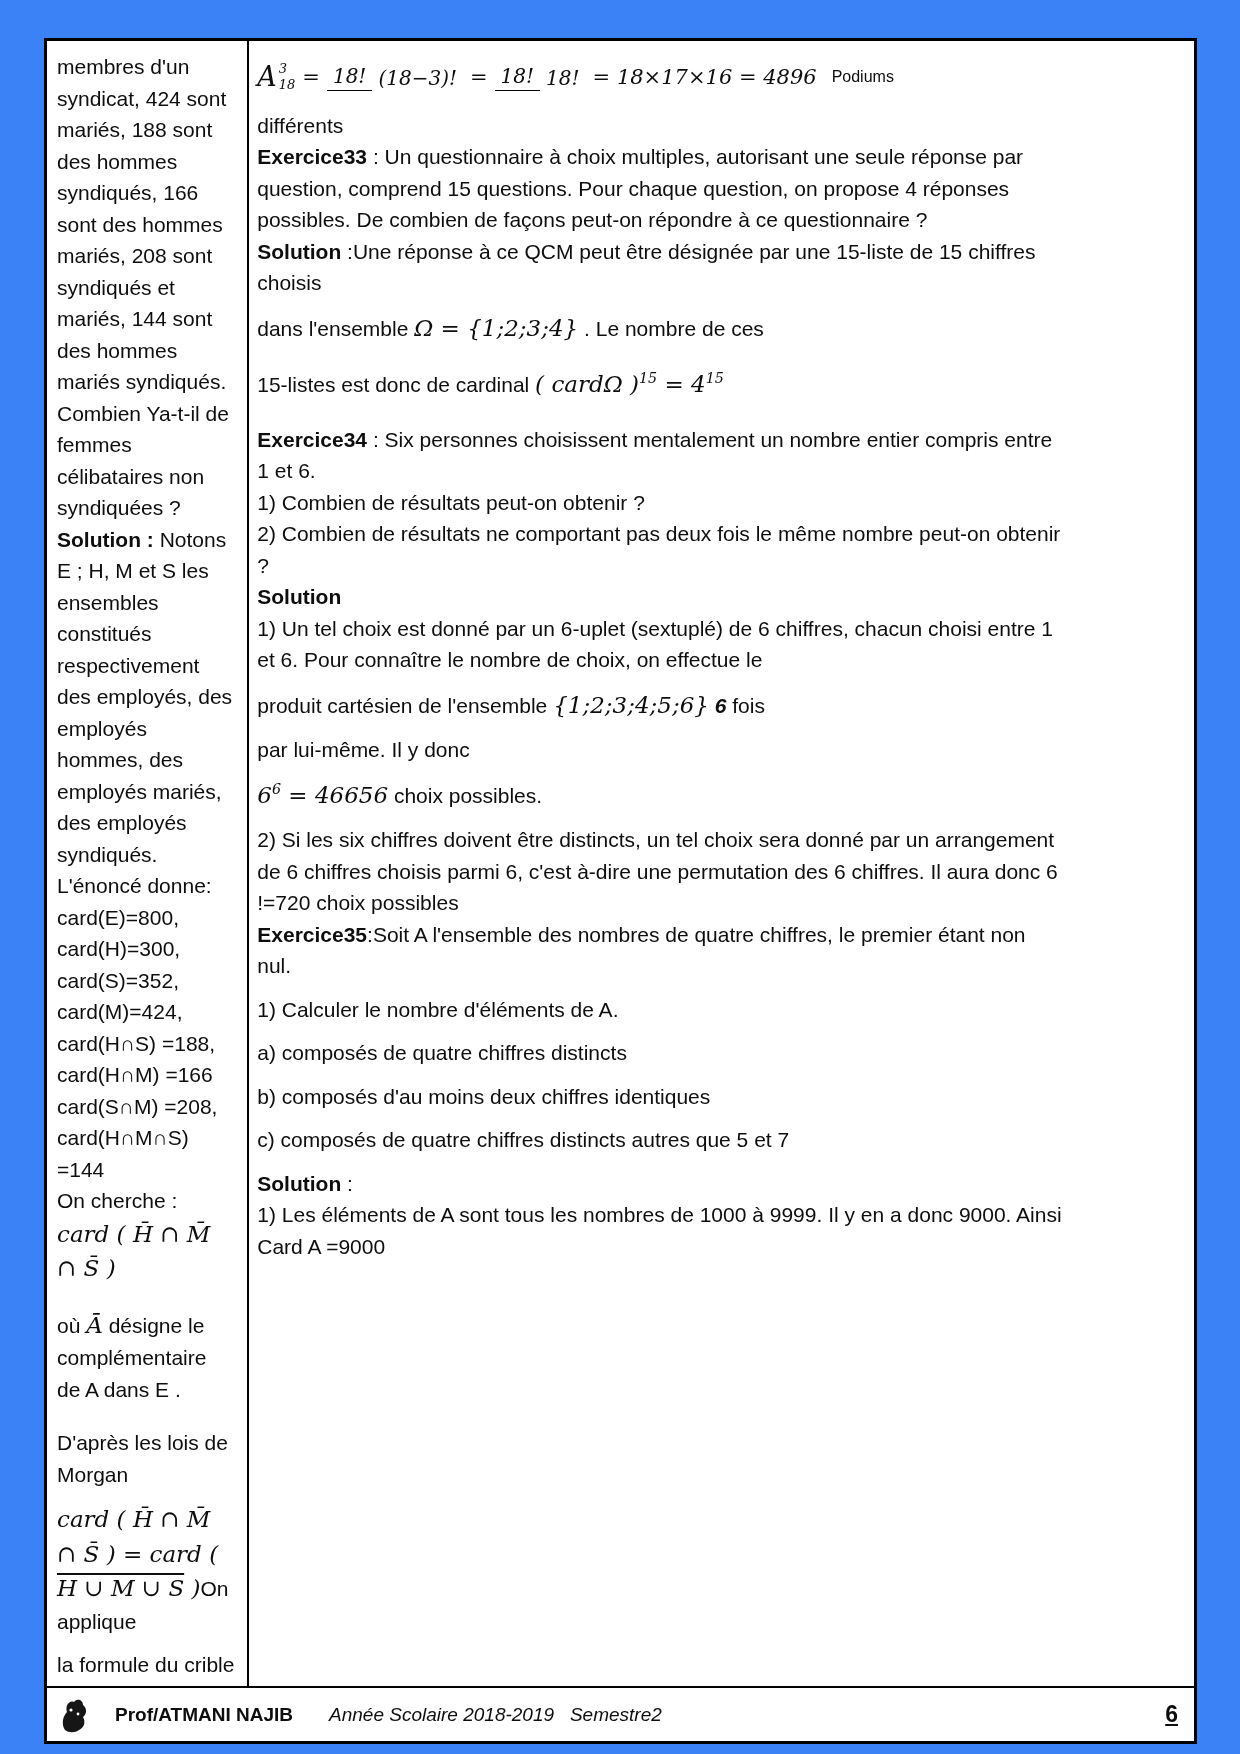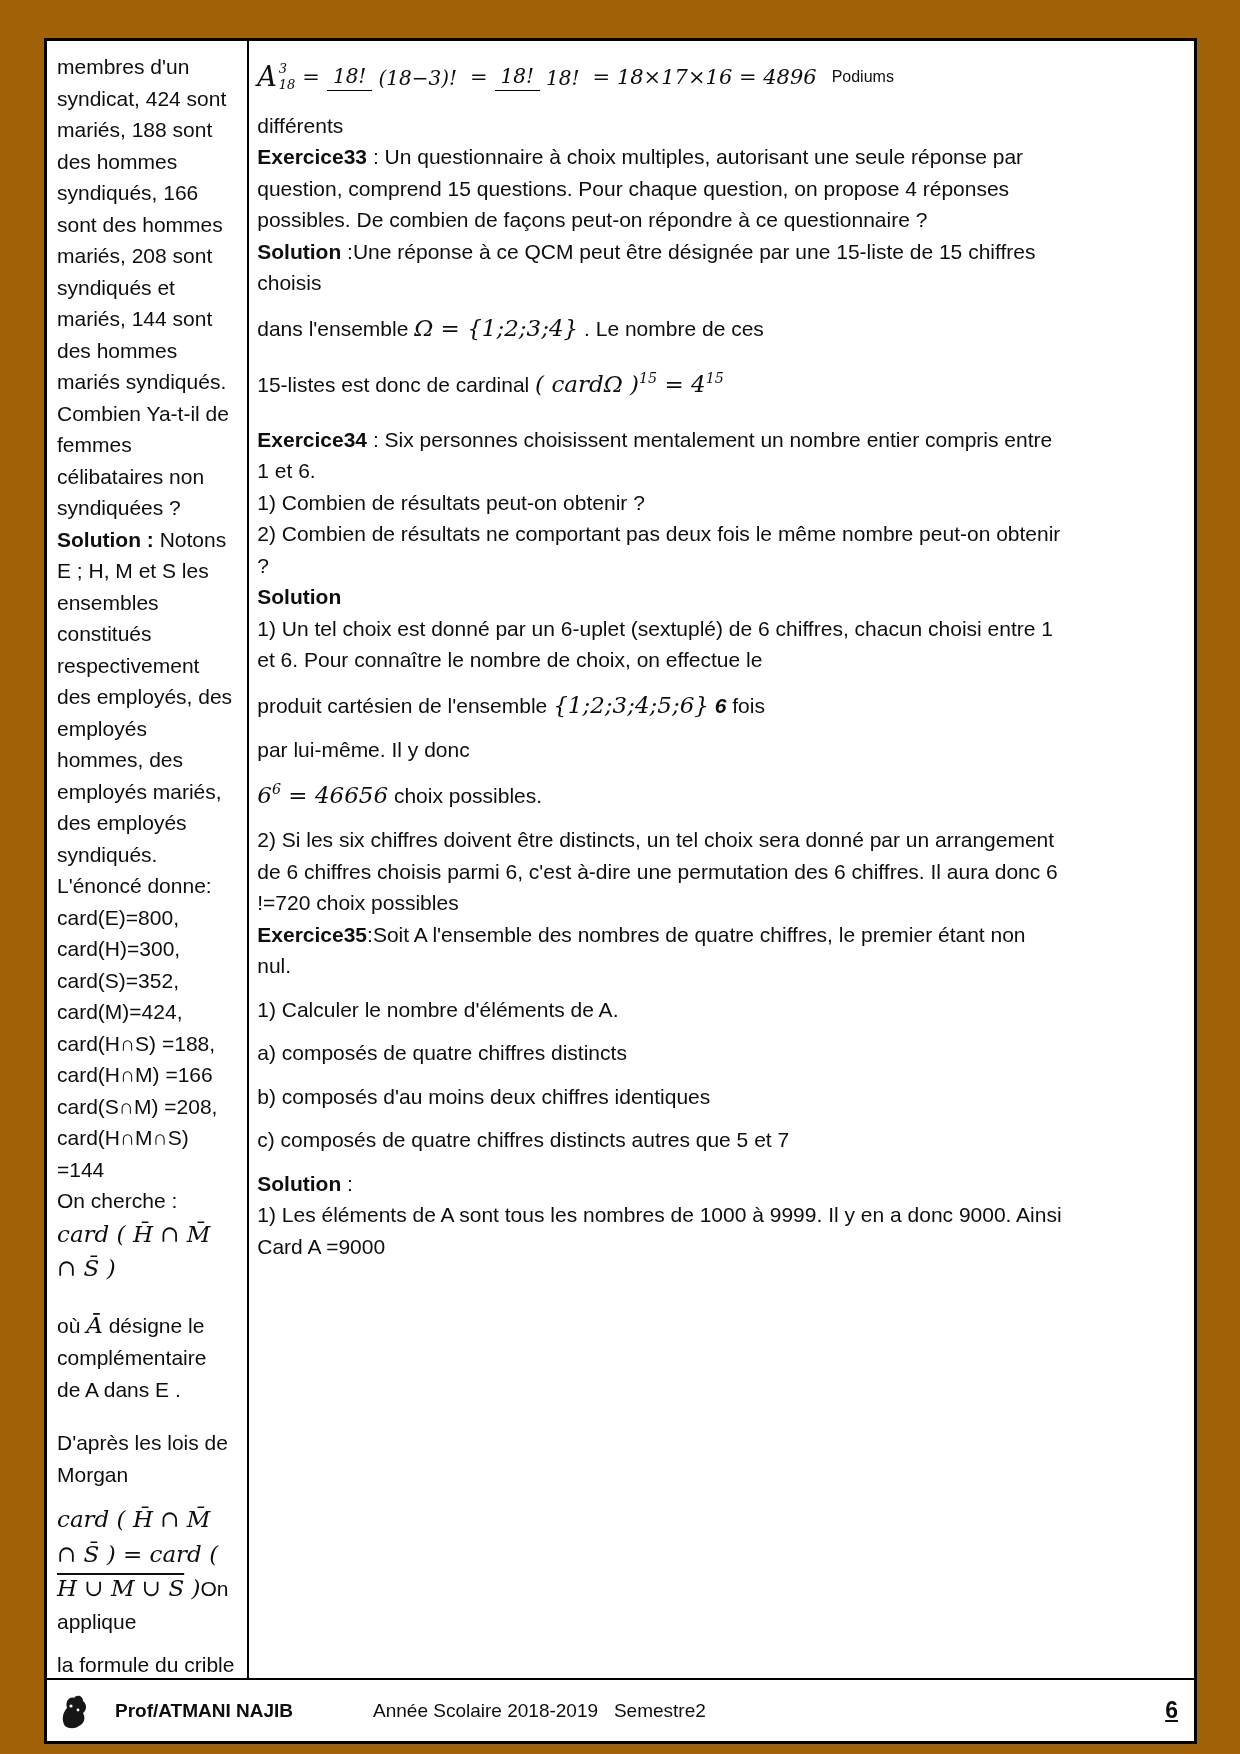--- a/index.html
+++ b/index.html
@@ -1,17 +1,17 @@
 <!DOCTYPE html>
 <html><head>
 <meta charset="utf-8">
 <style>
   html,body { margin:0; padding:0; background:#ffffff; }
   .page {
-    position:relative; width:1240px; height:1754px; background:#a16207;
+    position:relative; width:1240px; height:1754px; background:#3b82f6;
     font-family:"Liberation Sans", sans-serif; color:#0e0e0e; overflow:hidden;
   }
   .frame {
     position:absolute; left:44px; top:38px; width:1153px; height:1706px;
     border:3px solid #000; box-sizing:border-box;
     display:flex; flex-direction:column; background:#fff;
   }
   .columns { flex:1 1 auto; display:flex; min-height:0; }
   .col { box-sizing:border-box; font-size:21px; line-height:1.5; overflow:hidden; }
   .col-left { width:510px; border-right:2px solid #000; padding:10px 12px 0 10px; }
@@ -31,26 +31,26 @@
   .formula-row { display:flex; align-items:center; flex-wrap:wrap; column-gap:7px; padding-top:6px; }
   .scripted { display:inline-flex; align-items:center; }
   .scripted .base { font-size:27px; }
   .supsub { display:inline-flex; flex-direction:column; align-items:flex-start; font-size:13px; line-height:1.25; margin-left:2px; }
   .frac { display:inline-flex; flex-direction:row; align-items:flex-end; line-height:1.25; font-size:20px; }
   .frac .num { padding:0 6px 1px; border-bottom:1.5px solid #000; }
   .frac .den { padding:1px 6px 0; }
   .podium-label { font-family:"Liberation Sans", sans-serif; font-style:normal; font-size:16px; margin-left:8px; }
 
   .footer {
-    border-top:2px solid #000; height:63px; flex:0 0 auto;
+    border-top:2px solid #000; height:55px; flex:0 0 auto;
     display:flex; align-items:center; padding:0 16px 0 10px; box-sizing:border-box; font-size:19px;
   }
   .footer-logo { width:34px; height:38px; margin-right:24px; flex:0 0 auto; }
   .footer-author { font-weight:bold; }
-  .footer-center { margin-left:80px; white-space:pre;text-align:right; }
+  .footer-center { font-style:italic; margin-left:36px; white-space:pre;text-align:right; }
   .footer-page { margin-left:auto; font-weight:bold; text-decoration:underline; font-size:23px; }
 </style>
 </head>
 <body>
 
 <div class="page">
   <div class="frame">
     <div class="columns">
 
       <div class="col col-left">

